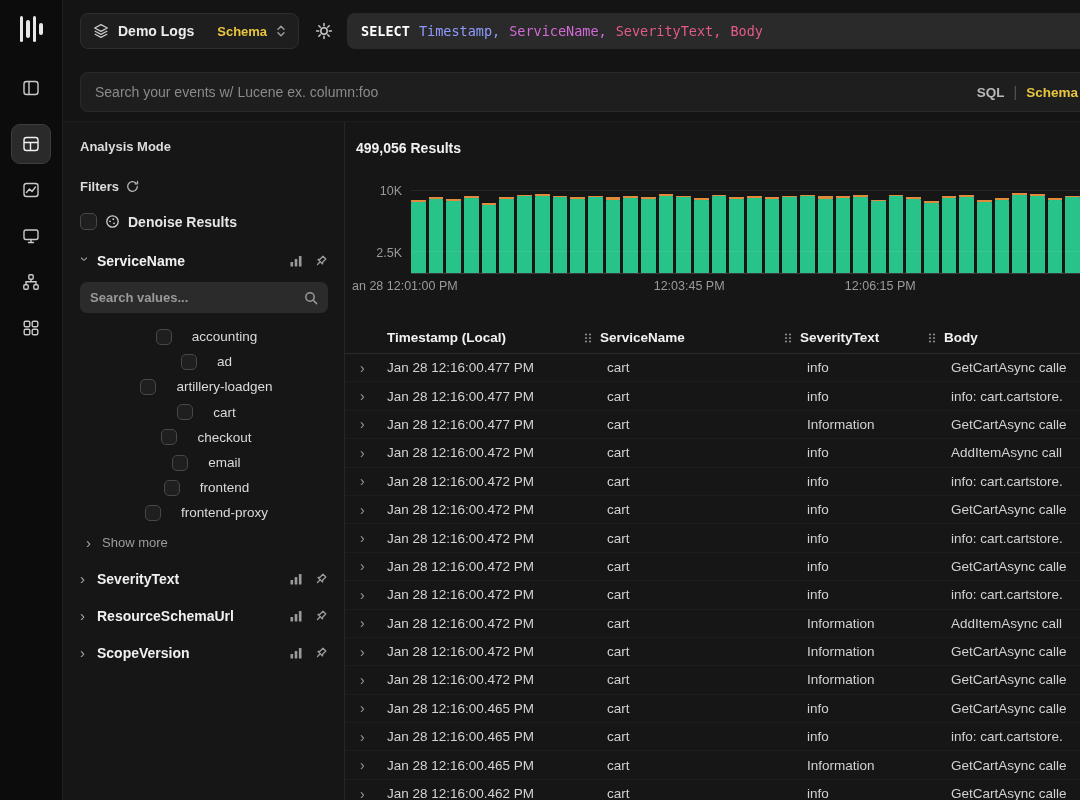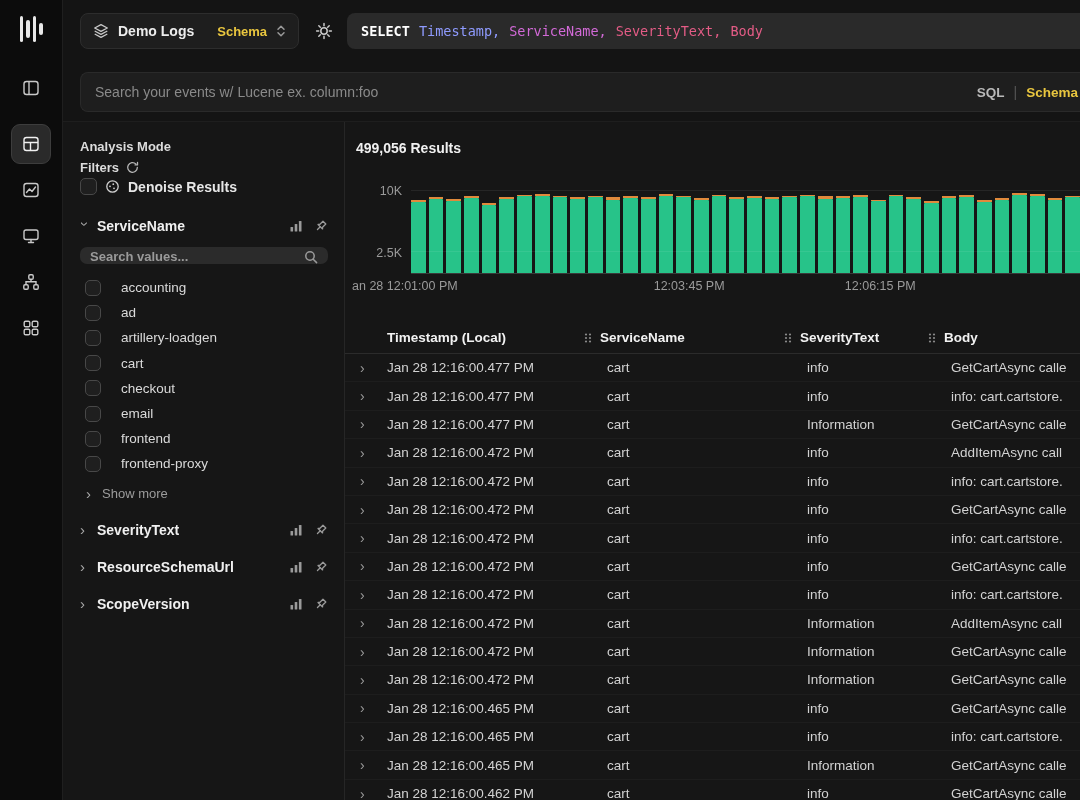--- a/index.html
+++ b/index.html
@@ -44,37 +44,37 @@
   
   .content { flex:1; min-height:0; display:flex; border-top:1px solid #1e1e1e; background:#161616; }
 
   
   .filter-panel { width:282px; flex:none; border-right:1px solid #262626; padding:17px 16px 0 17px; overflow:hidden; }
   .section-title { font-size:13px; font-weight:700; color:#dcdcdc; }
   .mode-list { margin-top:15px; }
   .mode-item { position:relative; padding:7px 0 7px 17px; font-size:14px; color:#9a9a9a;
     border-left:2px solid #3a3a3a; cursor:pointer; }
   .mode-item.active { color:#f4f4f4; border-left-color:#e9c63f; }
-  .filters-head { margin-top:6px; display:flex; align-items:center; gap:7px; }
-  .denoise-row { margin-top:3px; display:flex; align-items:center; gap:8px; font-size:14px; font-weight:600; color:#e6e6e6; }
+  .filters-head { margin-top:25px; display:flex; align-items:center; gap:7px; }
+  .denoise-row { margin-top:19px; display:flex; align-items:center; gap:8px; font-size:14px; font-weight:600; color:#e6e6e6; }
   .cb { width:17px; height:17px; flex:none; border-radius:5px; border:1.5px solid #484848; background:#1f1f1f; cursor:pointer; }
   .group-head { margin-top:23px; display:flex; align-items:center; gap:7px; }
   .group-name { font-size:14px; font-weight:700; color:#f0f0f0; }
   .group-spacer { flex:1; }
   .group-icons { display:flex; align-items:center; gap:11px; }
   .chev { color:#a8a8a8; font-size:15px; line-height:1; display:inline-block; width:10px; }
   .chev.down { transform:rotate(90deg); }
-  .value-search { margin-top:13px; height:17px; background:#2b2b2b; border-radius:7px;
-    display:flex; align-items:flex-end; padding:0 10px; }
+  .value-search { margin-top:13px; height:31px; background:#2b2b2b; border-radius:7px;
+    display:flex; align-items:center; padding:0 10px; }
   .value-search input { flex:1; min-width:0; background:transparent; border:none; outline:none;
     font-family:"Liberation Sans", sans-serif; font-size:13px; font-weight:700; color:#dcdcdc; }
   .value-search input::placeholder { color:#9a9a9a; }
   .value-list { margin-top:11px; }
   .value-row { display:flex; align-items:center; gap:20px; padding:4.6px 0 4.6px 5px;
-    font-size:13.5px; color:#dadada; cursor:pointer; }
+    font-size:13.5px; color:#dadada; cursor:pointer;justify-content:center; }
   .value-row .cb { width:16px; height:16px; }
   .show-more { display:flex; align-items:center; gap:6px; color:#9c9c9c; font-size:13px; margin:9px 0 0 6px; cursor:pointer; }
   .collapsed-group { display:flex; align-items:center; gap:7px; margin-top:21px; cursor:pointer; }
 
   
   .results { flex:1; min-width:0; display:flex; flex-direction:column; padding-top:18px; overflow:hidden; }
   .results-count { font-size:14px; font-weight:600; color:#f0f0f0; padding-left:11px; }
   .chart-wrap { display:flex; margin-top:28px; }
   .y-gutter { width:66px; flex:none; position:relative; }
   .y-tick { position:absolute; right:9px; transform:translateY(-50%); font-size:12.5px; color:#9a9a9a; }

